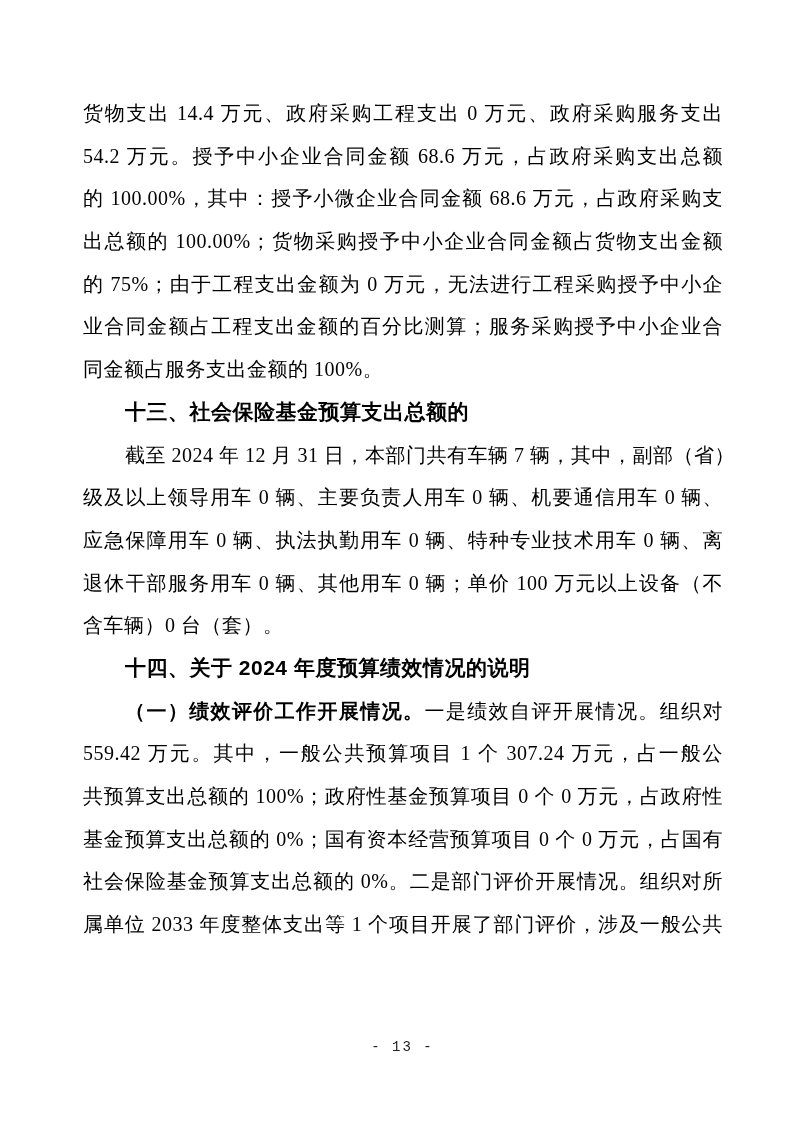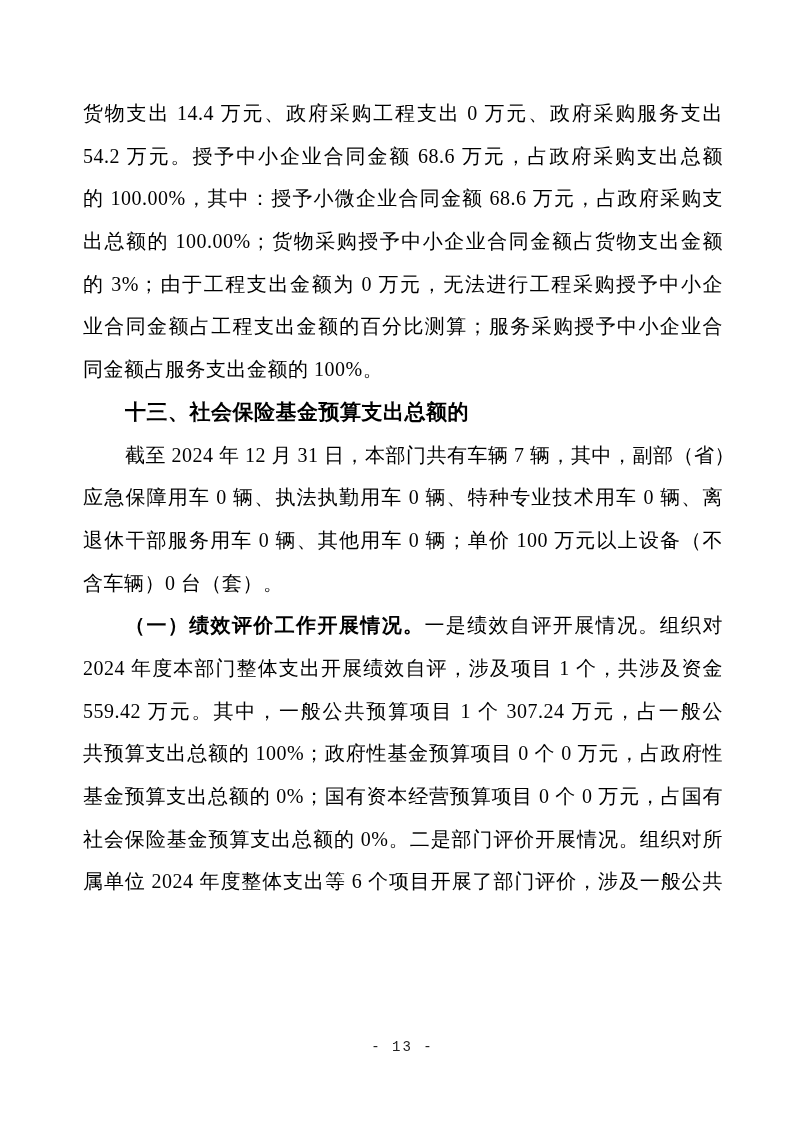--- a/index.html
+++ b/index.html
@@ -65,30 +65,31 @@
 </style>
 </head>
 <body>
 
 <div class="page">
   <div class="content">
       <div class="line"><span class="text-run">货物支出 14.4 万元、政府采购工程支出 0 万元、政府采购服务支出</span></div>
       <div class="line"><span class="text-run">54.2 万元。授予中小企业合同金额 68.6 万元，占政府采购支出总额</span></div>
       <div class="line"><span class="text-run">的 100.00%，其中：授予小微企业合同金额 68.6 万元，占政府采购支</span></div>
       <div class="line"><span class="text-run">出总额的 100.00%；货物采购授予中小企业合同金额占货物支出金额</span></div>
-      <div class="line"><span class="text-run">的 3%；由于工程支出金额为 0 万元，无法进行工程采购授予中小企</span></div>
+      <div class="line"><span class="text-run">的 75%；由于工程支出金额为 0 万元，无法进行工程采购授予中小企</span></div>
       <div class="line"><span class="text-run">业合同金额占工程支出金额的百分比测算；服务采购授予中小企业合</span></div>
       <div class="line align-left"><span class="text-run">同金额占服务支出金额的 100%。</span></div>
       <div class="line heading align-left indent"><span class="text-run">十三、社会保险基金预算支出总额的</span></div>
       <div class="line indent"><span class="text-run">截至 2024 年 12 月 31 日，本部门共有车辆 7 辆，其中，副部（省）</span></div>
+      <div class="line"><span class="text-run">级及以上领导用车 0 辆、主要负责人用车 0 辆、机要通信用车 0 辆、</span></div>
       <div class="line"><span class="text-run">应急保障用车 0 辆、执法执勤用车 0 辆、特种专业技术用车 0 辆、离</span></div>
       <div class="line"><span class="text-run">退休干部服务用车 0 辆、其他用车 0 辆；单价 100 万元以上设备（不</span></div>
       <div class="line align-left"><span class="text-run">含车辆）0 台（套）。</span></div>
+      <div class="line heading align-left indent"><span class="text-run">十四、关于 2024 年度预算绩效情况的说明</span></div>
       <div class="line indent"><span class="bold-run">（一）绩效评价工作开展情况。</span><span class="text-run">一是绩效自评开展情况。组织对</span></div>
-      <div class="line"><span class="text-run">2024 年度本部门整体支出开展绩效自评，涉及项目 1 个，共涉及资金</span></div>
       <div class="line"><span class="text-run">559.42 万元。其中，一般公共预算项目 1 个 307.24 万元，占一般公</span></div>
       <div class="line"><span class="text-run">共预算支出总额的 100%；政府性基金预算项目 0 个 0 万元，占政府性</span></div>
       <div class="line"><span class="text-run">基金预算支出总额的 0%；国有资本经营预算项目 0 个 0 万元，占国有</span></div>
       <div class="line"><span class="text-run">社会保险基金预算支出总额的 0%。二是部门评价开展情况。组织对所</span></div>
-      <div class="line"><span class="text-run">属单位 2024 年度整体支出等 6 个项目开展了部门评价，涉及一般公共</span></div>
+      <div class="line"><span class="text-run">属单位 2033 年度整体支出等 1 个项目开展了部门评价，涉及一般公共</span></div>
     </div>
   <div class="footer">- 13 -</div>
 </div>
 
 </body></html>

